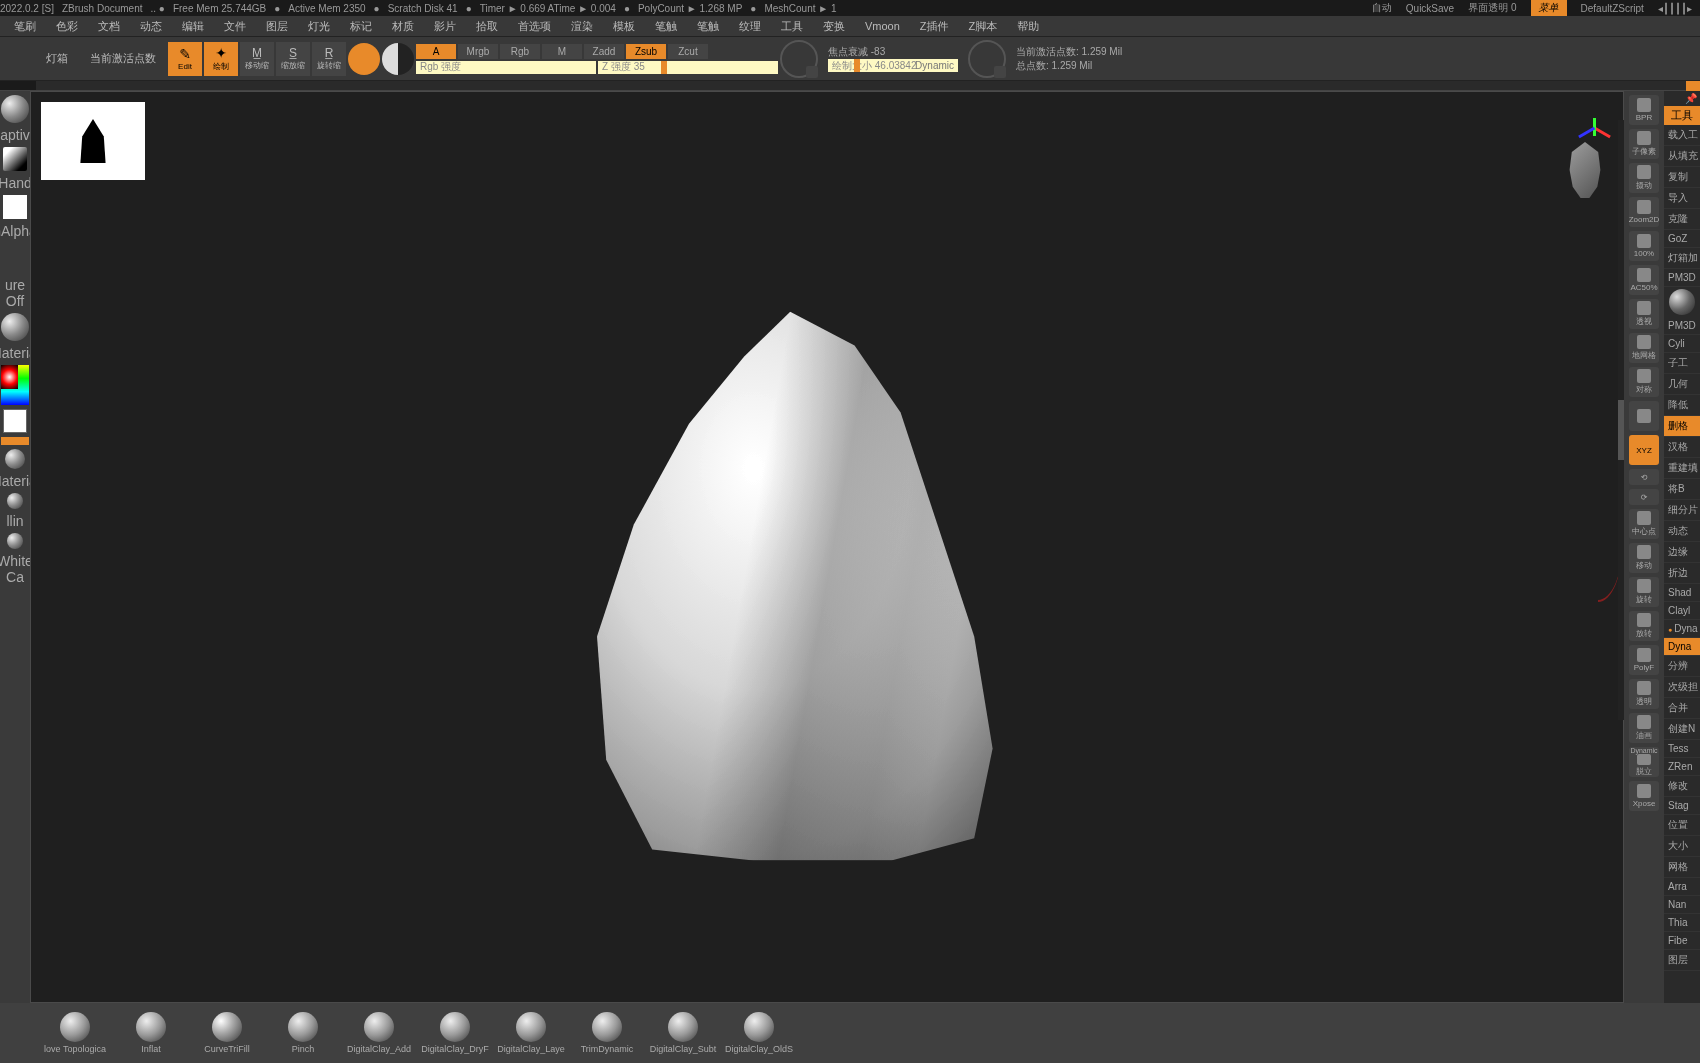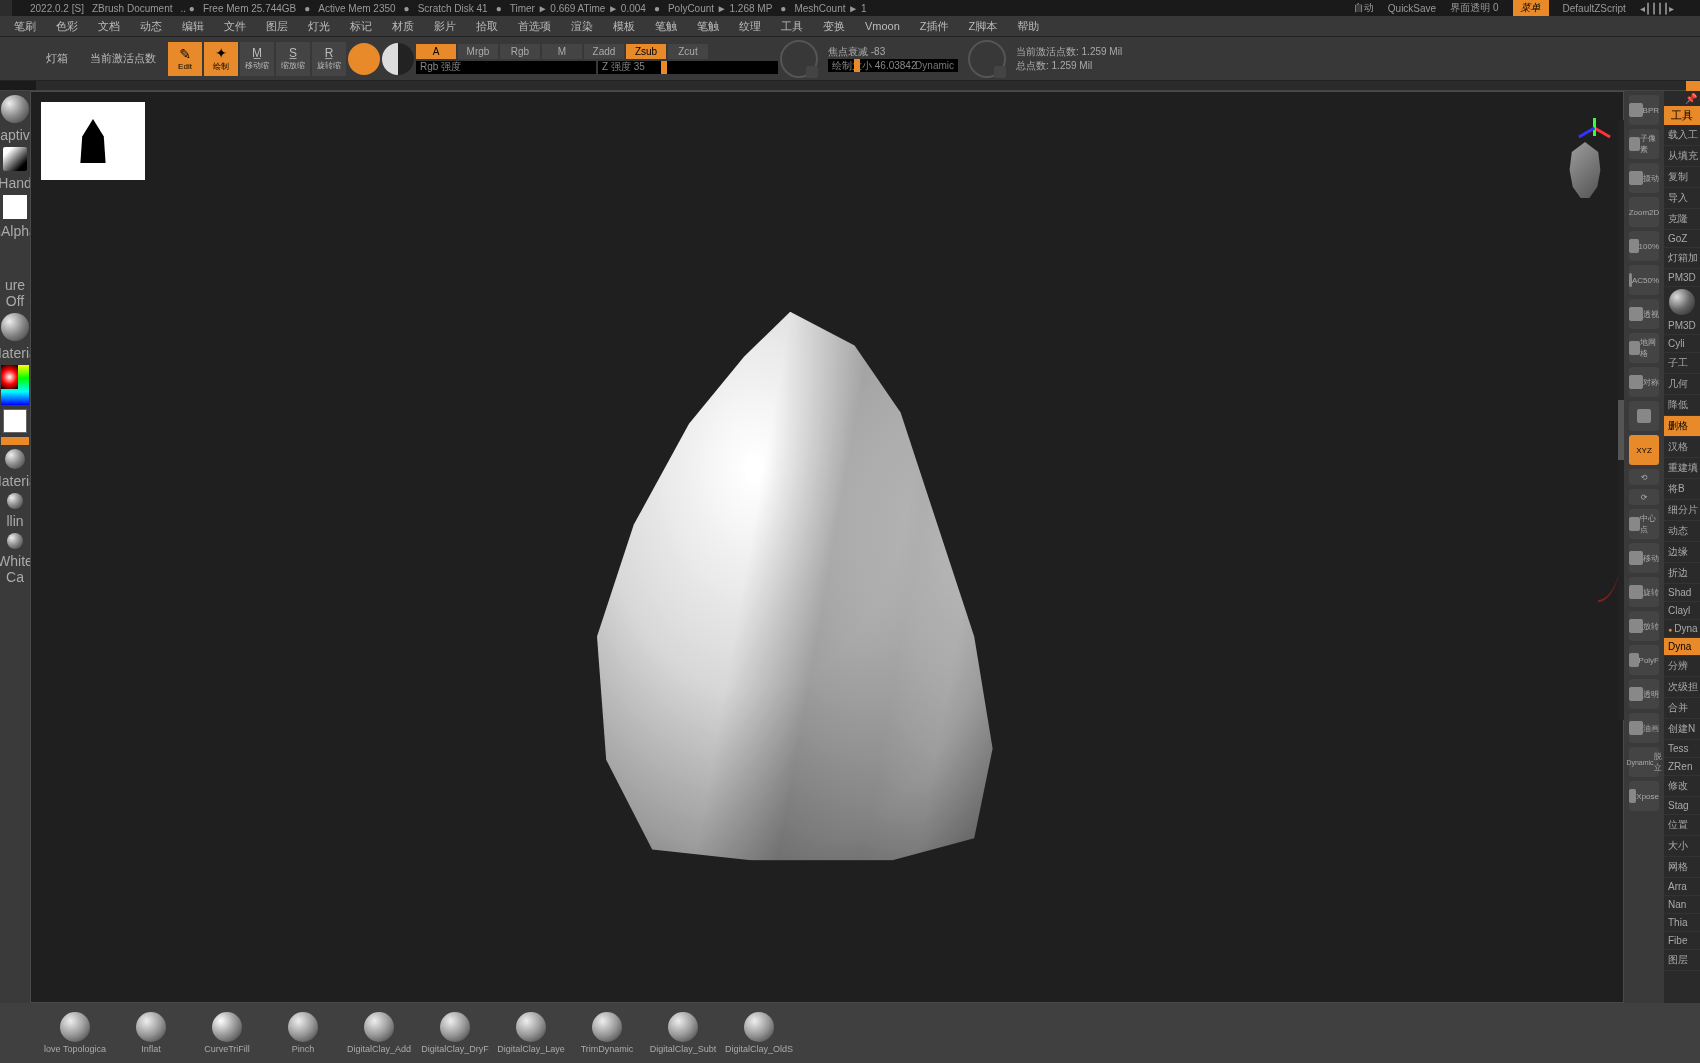--- a/index.html
+++ b/index.html
@@ -1,40 +1,40 @@
 <!DOCTYPE html>
 <html><head>
 <meta charset="utf-8">
 <style>
 * { margin:0; padding:0; box-sizing:border-box; font-family:Arial,sans-serif; }
 body { background:#2c2c2c; color:#aaa; font-size:11px; width:1700px; height:1063px; overflow:hidden; position:relative; }
 
 
-.status-bar { height:16px; background:#1a1a1a; display:flex; align-items:center; padding:0 18px; font-size:10px; color:#999;margin-left:12px; }
+.status-bar { height:16px; background:#1a1a1a; display:flex; align-items:center; padding:0 0; font-size:10px; color:#999; }
 .status-bar span { margin-right:8px; white-space:nowrap; }
 .status-right { margin-left:auto; display:flex; gap:6px; align-items:center; }
 .status-right .orange { background:#e88a2a; color:#000; padding:1px 8px;font-style:italic; }
 
 
 .menu-bar { height:20px; background:#383838; display:flex; align-items:center; padding:0 4px; font-size:11px; }
 .menu-bar span { padding:2px 10px; color:#bbb; cursor:pointer; }
 
 
 .toolbar { height:45px; background:#383838; display:flex; align-items:center; gap:2px; padding:2px 4px; border-top:1px solid #222; border-bottom:1px solid #222; }
 .toolbar .txt-btn { padding:4px 10px; color:#bbb; font-size:11px; }
 .toolbar .icon-btn { width:34px; height:34px; background:#444; display:flex; flex-direction:column; align-items:center; justify-content:center; font-size:8px; color:#bbb; }
 .toolbar .icon-btn.orange { background:#e88a2a; color:#000; }
 .toolbar .circle-btn { width:32px; height:32px; border-radius:50%; background:#444; }
 .toolbar .circle-btn.orange { background:#e88a2a; }
 .toolbar .circle-btn.half { background:linear-gradient(90deg,#ddd 50%,#222 50%); }
 .slider-group { display:flex; flex-direction:column; gap:2px; }
 .slider-row { display:flex; gap:2px; align-items:center; font-size:10px; }
 .slider-row .lbl { background:#444; padding:2px 6px; color:#aaa; min-width:40px; text-align:center; }
 .slider-row .lbl.orange { background:#e88a2a; color:#000; }
-.slider-track { width:180px; height:13px; background:#000000; position:relative; display:flex; align-items:center; padding-left:4px; font-size:10px; color:#888; }
+.slider-track { width:180px; height:13px; background:#fef9c3; position:relative; display:flex; align-items:center; padding-left:4px; font-size:10px; color:#888; }
 .slider-track .knob { position:absolute; width:6px; height:13px; background:#e88a2a; top:0; }
 .circ-icon { width:38px; height:38px; border:2px solid #555; border-radius:50%; position:relative; }
 .circ-icon::after { content:''; position:absolute; bottom:-2px; right:-2px; width:12px; height:12px; background:#444; border-radius:2px; font-size:8px; display:flex; align-items:center; justify-content:center; }
 .info-block { font-size:10px; color:#aaa; line-height:14px; padding:0 8px; }
 
 
 .ruler { height:10px; background:#2a2a2a; position:relative; border-bottom:1px solid #444; }
 .ruler::before { content:''; position:absolute; left:0; top:0; bottom:0; width:36px; background:#1a1a1a; }
 .ruler .end { position:absolute; right:0; width:14px; height:10px; background:#e88a2a; }
 
@@ -61,21 +61,21 @@
 .gizmo { position:absolute; top:8px; right:8px; width:40px; height:40px; }
 .gizmo .ax { position:absolute; width:3px; height:18px; top:10px; left:18px; transform-origin:bottom; }
 .gizmo .r { background:#f33; transform:rotate(120deg); }
 .gizmo .g { background:#3f3; transform:rotate(0deg) translateY(8px); }
 .gizmo .b { background:#33f; transform:rotate(-120deg); }
 .mini-head { position:absolute; top:50px; right:16px; width:44px; height:56px; background:linear-gradient(135deg,#bbb,#888,#555); clip-path:polygon(50% 0,80% 18%,85% 50%,78% 80%,60% 100%,40% 100%,22% 80%,15% 50%,20% 18%); opacity:.85; }
 .red-arc { position:absolute; top:390px; right:0; width:50px; height:120px; border:2px solid rgba(200,30,30,.6); border-radius:50%; border-right:none; border-top:none; clip-path:inset(0 0 0 50%); }
 
 
 .right-tools { width:40px; background:#3a3a3a; display:flex; flex-direction:column; align-items:center; gap:4px; padding:4px 0; }
-.rt-btn { width:30px; height:30px; background:#444; display:flex; flex-direction:row; align-items:center; justify-content:center; font-size:8px; color:#aaa; border-radius:3px; }
+.rt-btn { width:30px; height:30px; background:#444; display:flex; flex-direction:column; align-items:center; justify-content:center; font-size:8px; color:#aaa; border-radius:3px; }
 .rt-btn.highlight { background:#e88a2a; color:#000; }
 .rt-btn .ico { width:14px; height:14px; background:#888; border-radius:2px; margin-bottom:1px; }
 
 
 .far-right { width:36px; background:#2a2a2a; display:flex; flex-direction:column; font-size:10px; }
 .far-right .hdr { background:#e88a2a; color:#000; text-align:center; padding:2px; font-size:11px; }
 .far-right .item { padding:3px 4px; color:#aaa; border-bottom:1px solid #333; white-space:nowrap; overflow:hidden; }
 .far-right .item.hl { background:#e88a2a; color:#000; }
 .far-right .item.dot::before { content:'●'; color:#e88a2a; margin-right:2px; font-size:7px; }
 .far-right .sph { width:26px; height:26px; margin:2px auto; border-radius:50%; background:radial-gradient(circle at 30% 30%,#ddd,#666,#222); }

